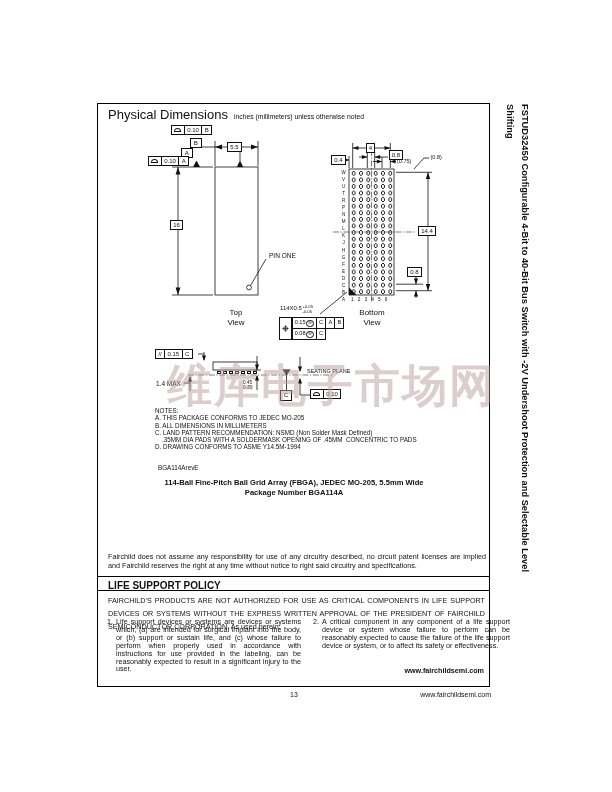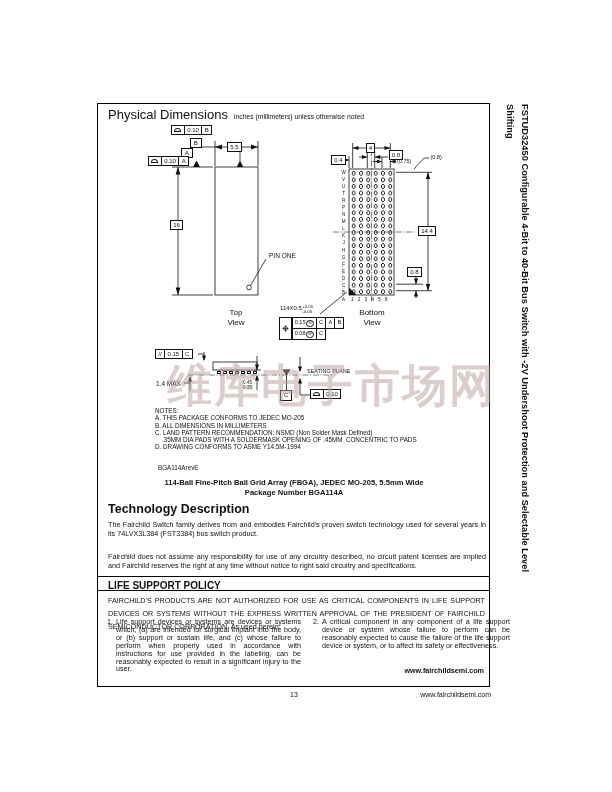--- a/index.html
+++ b/index.html
@@ -242,22 +242,20 @@
   <div class="abs notes" style="left:155px;top:407px">NOTES:
 A. THIS PACKAGE CONFORMS TO JEDEC MO-205
 B. ALL DIMENSIONS IN MILLIMETERS
 C. LAND PATTERN RECOMMENDATION: NSMD (Non Solder Mask Defined)
     .35MM DIA PADS WITH A SOLDERMASK OPENING OF .45MM  CONCENTRIC TO PADS
 D. DRAWING CONFORMS TO ASME Y14.5M-1994</div>
   <div class="abs revision" style="left:158px;top:464px">BGA114ArevE</div>
   <div class="abs caption" style="left:97px;top:478px">114-Ball Fine-Pitch Ball Grid Array (FBGA), JEDEC MO-205, 5.5mm Wide
 Package Number BGA114A</div>
 
-  <div class="abs tech-heading" style="left:108px;top:502px">Technology Description</div>
-  <div class="abs bodytext" style="left:108px;top:520px;width:378px">The Fairchild Switch family derives from and embodies Fairchild's proven switch technology used for several years in its 74LVX3L384 (FST3384) bus switch product.</div>
   <div class="abs bodytext" style="left:108px;top:552px;width:378px">Fairchild does not assume any responsibility for use of any circuitry described, no circuit patent licenses are implied and Fairchild reserves the right at any time without notice to right said circuitry and specifications.</div>
 
   <div class="abs ls-rule" style="left:97px;top:575.5px"></div>
   <div class="abs ls-heading" style="left:108px;top:579.5px">LIFE SUPPORT POLICY</div>
   <div class="abs ls-rule-thin" style="left:97px;top:589.5px"></div>
   <div class="abs ls-body" style="left:108px;top:593.5px;width:377px">FAIRCHILD'S PRODUCTS ARE NOT AUTHORIZED FOR USE AS CRITICAL COMPONENTS IN LIFE SUPPORT DEVICES OR SYSTEMS WITHOUT THE EXPRESS WRITTEN APPROVAL OF THE PRESIDENT OF FAIRCHILD SEMICONDUCTOR CORPORATION. As used herein:</div>
   <div class="abs ls-item" style="left:107px;top:618px;width:185px">1.  Life support devices or systems are devices or systems which, (a) are intended for surgical implant into the body, or (b) support or sustain life, and (c) whose failure to perform when properly used in accordance with instructions for use provided in the labeling, can be reasonably expected to result in a significant injury to the user.</div>
   <div class="abs ls-item" style="left:313px;top:618px;width:188px">2.  A critical component in any component of a life support device or system whose failure to perform can be reasonably expected to cause the failure of the life support device or system, or to affect its safety or effectiveness.</div>
   <div class="abs ls-url" style="left:296px;top:666px;width:188px">www.fairchildsemi.com</div>
 

